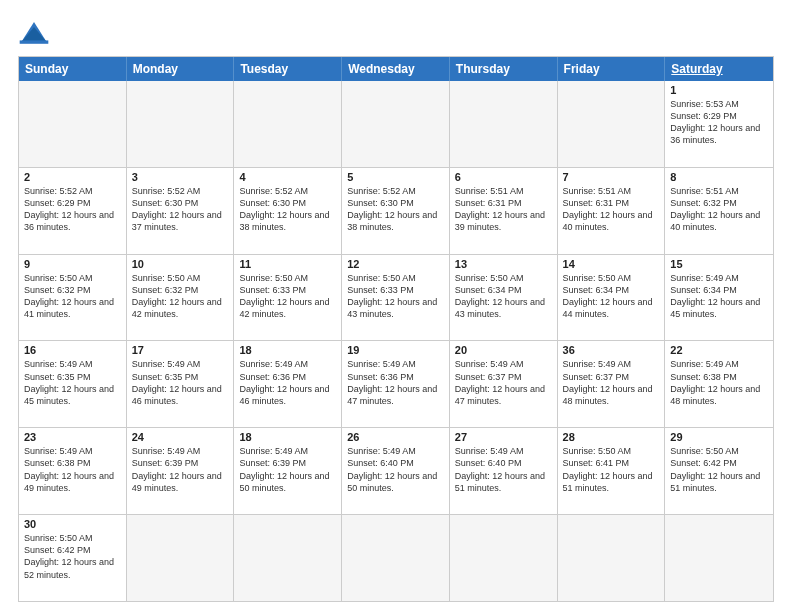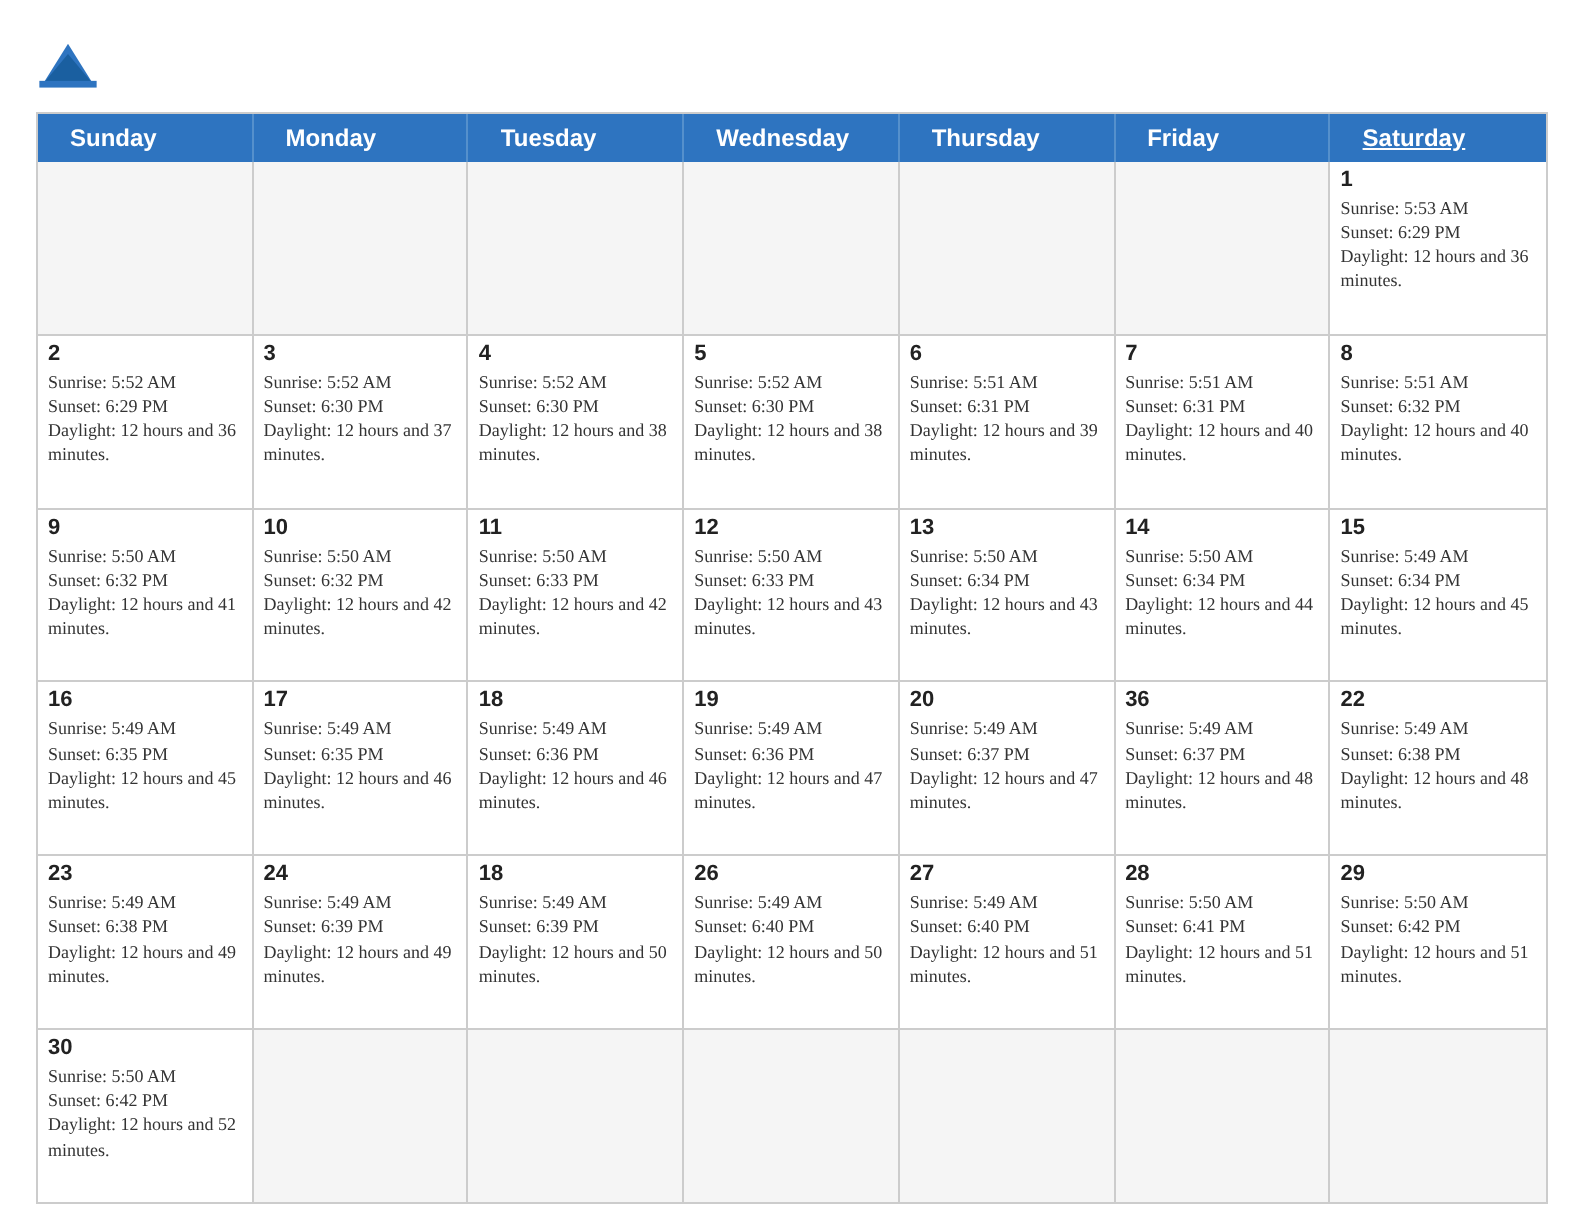--- a/index.html
+++ b/index.html
@@ -60,21 +60,21 @@
     }
     .cal-header-row {
       display: grid;
       grid-template-columns: repeat(7, 1fr);
       background: #2e74c0;
     }
     .cal-header-cell {
       color: #fff;
       font-weight: bold;
       font-size: 12px;
-      padding: 5px 16px;
+      padding: 5px 6px;
       border-right: 1px solid #5590cc;
     }
     .cal-header-cell:last-child { border-right: none; text-decoration: underline; }
     .cal-body {
       flex: 1;
       display: flex;
       flex-direction: column;
     }
     .cal-row {
       display: grid;
@@ -97,21 +97,20 @@
       font-size: 11px;
       font-weight: bold;
       color: #222;
       display: block;
       margin-bottom: 2px;
     }
     .cal-cell .info {
       font-size: 9px;
       color: #333;
       line-height: 1.35;
-      font-family: Liberation Serif, serif;
     }
   </style>
 </head>
 <body>
 
 <div class="page">
   <div class="header">
     <div class="logo">
       <svg class="logo-icon" viewBox="0 0 38 32" xmlns="http://www.w3.org/2000/svg">
         <polygon points="4,28 19,4 34,28" fill="#2e74c0"></polygon>

